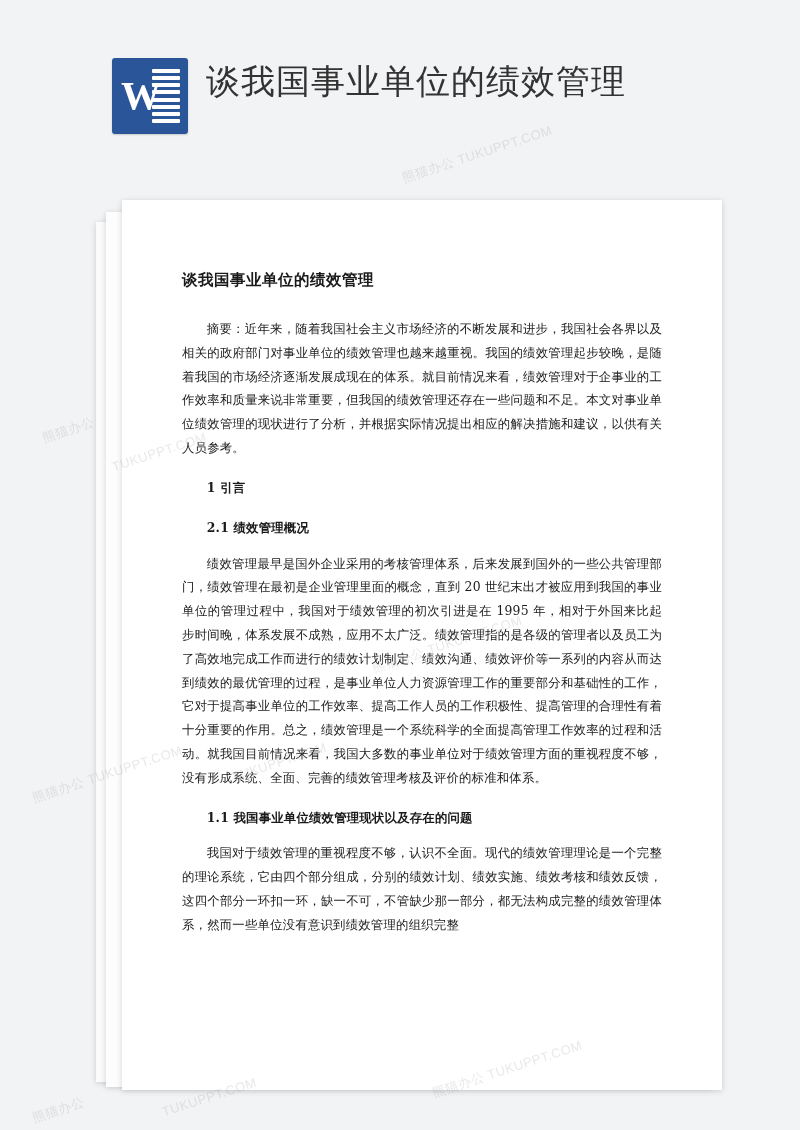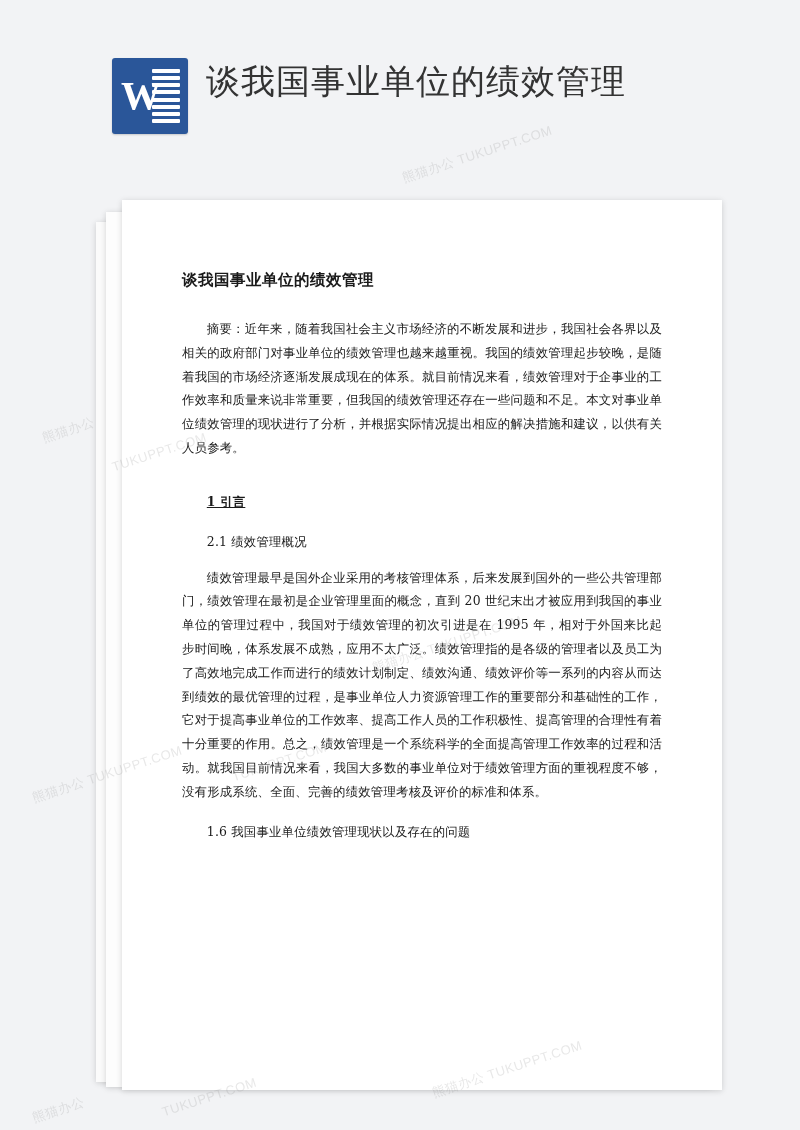--- a/index.html
+++ b/index.html
@@ -127,25 +127,24 @@
     text-align: justify;
     text-indent: 2em;
     letter-spacing: .2px;
   }
   .page-content p.noindent {
     text-indent: 2em;
     margin-top: 20px;
   }
   .page-content p.heading {
     font-weight: bold;
-    margin: 30px 0 12px 0;
-    text-decoration: underline;
+    margin: 16px 0 12px 0;
   }
   .page-content p.sub {
-    font-weight: normal;
+    font-weight: bold;
     margin: 16px 0 12px 0;
   }
 
   
   .wm {
     position: absolute;
     color: rgba(120,120,120,.17);
     font-size: 13px;
     font-family: "Liberation Sans", sans-serif;
     white-space: nowrap;
@@ -180,21 +179,22 @@
 <div class="page-stack">
   <div class="sheet back2"></div>
   <div class="sheet back1"></div>
   <div class="sheet front">
     <div class="page-content">
       <h1>谈我国事业单位的绩效管理</h1>
       <p class="noindent">摘要：近年来，随着我国社会主义市场经济的不断发展和进步，我国社会各界以及相关的政府部门对事业单位的绩效管理也越来越重视。我国的绩效管理起步较晚，是随着我国的市场经济逐渐发展成现在的体系。就目前情况来看，绩效管理对于企事业的工作效率和质量来说非常重要，但我国的绩效管理还存在一些问题和不足。本文对事业单位绩效管理的现状进行了分析，并根据实际情况提出相应的解决措施和建议，以供有关人员参考。</p>
       <p class="heading">1 引言</p>
       <p class="sub">2.1 绩效管理概况</p>
       <p>绩效管理最早是国外企业采用的考核管理体系，后来发展到国外的一些公共管理部门，绩效管理在最初是企业管理里面的概念，直到 20 世纪末出才被应用到我国的事业单位的管理过程中，我国对于绩效管理的初次引进是在 1995 年，相对于外国来比起步时间晚，体系发展不成熟，应用不太广泛。绩效管理指的是各级的管理者以及员工为了高效地完成工作而进行的绩效计划制定、绩效沟通、绩效评价等一系列的内容从而达到绩效的最优管理的过程，是事业单位人力资源管理工作的重要部分和基础性的工作，它对于提高事业单位的工作效率、提高工作人员的工作积极性、提高管理的合理性有着十分重要的作用。总之，绩效管理是一个系统科学的全面提高管理工作效率的过程和活动。就我国目前情况来看，我国大多数的事业单位对于绩效管理方面的重视程度不够，没有形成系统、全面、完善的绩效管理考核及评价的标准和体系。</p>
-      <p class="sub">1.6 我国事业单位绩效管理现状以及存在的问题</p>
+      <p class="sub">1.1 我国事业单位绩效管理现状以及存在的问题</p>
+      <p>我国对于绩效管理的重视程度不够，认识不全面。现代的绩效管理理论是一个完整的理论系统，它由四个部分组成，分别的绩效计划、绩效实施、绩效考核和绩效反馈，这四个部分一环扣一环，缺一不可，不管缺少那一部分，都无法构成完整的绩效管理体系，然而一些单位没有意识到绩效管理的组织完整</p>
     </div>
   </div>
 </div>
 
 <div id="watermark-layer">
     <div class="wm" style="left: 400px; top: 170px;">熊猫办公 TUKUPPT.COM</div>
     <div class="wm light" style="left: 40px; top: 430px;">熊猫办公</div>
     <div class="wm" style="left: 110px; top: 460px;">TUKUPPT.COM</div>
     <div class="wm light" style="left: 370px; top: 660px;">熊猫办公 TUKUPPT.COM</div>
     <div class="wm" style="left: 30px; top: 790px;">熊猫办公 TUKUPPT.COM</div>

